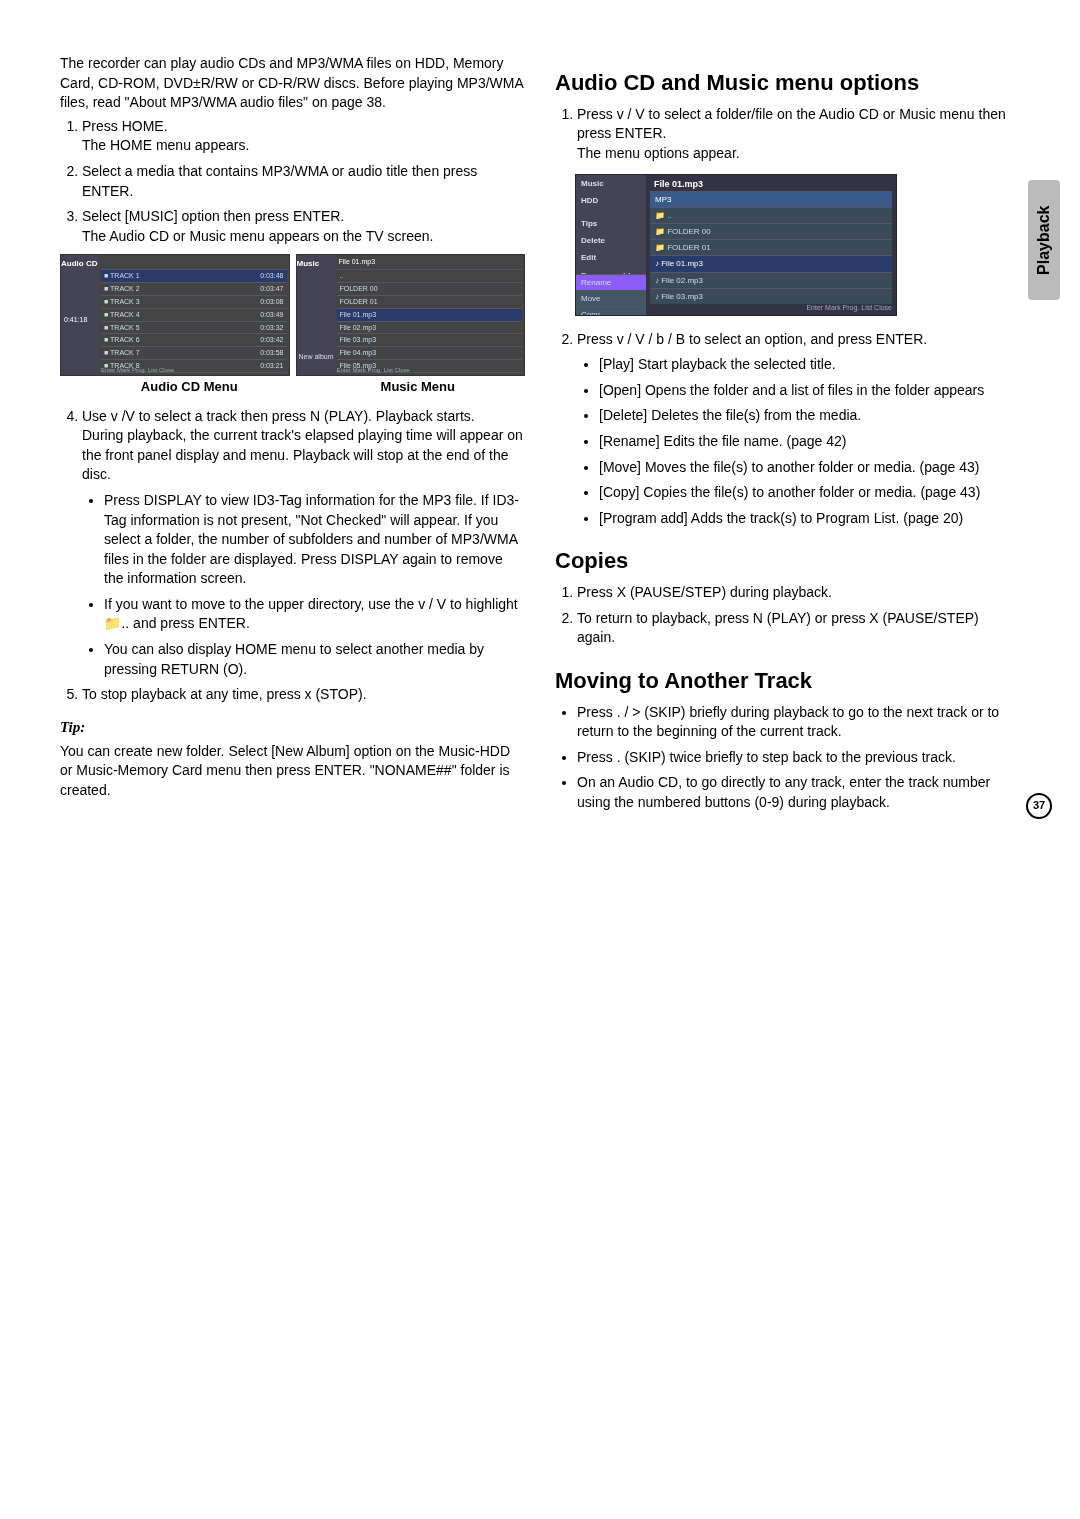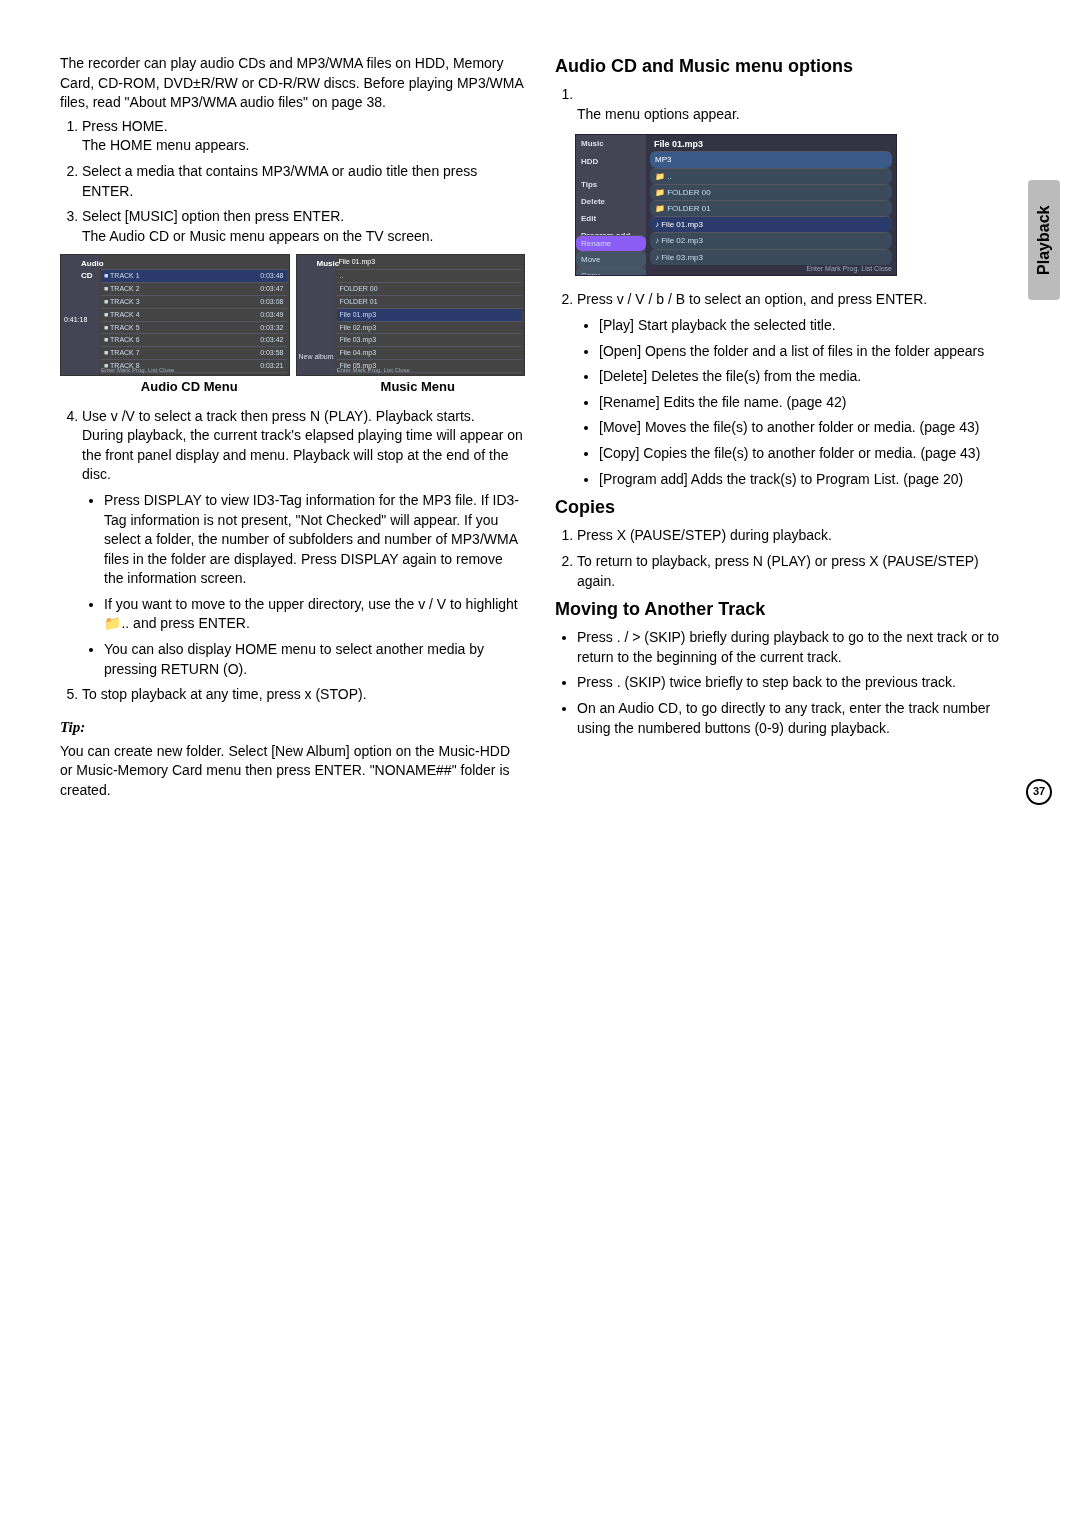--- a/index.html
+++ b/index.html
@@ -1,44 +1,44 @@
 <!DOCTYPE html>
 <html><head>
 <meta charset="utf-8">
 <style>
 body { font-family: Arial, Helvetica, sans-serif; font-size: 14px; line-height: 1.4; color: #000; background: #fff; margin: 0; padding: 50px 60px 60px 60px; width: 1080px; box-sizing: border-box; position: relative; }
 .page { display: flex; gap: 30px; }
 .col { flex: 1; }
 h1 { font-size: 26px; font-weight: bold; margin: 0 0 10px 0; line-height: 1.2; }
-h2 { font-size: 18px; font-weight: bold; margin: 4px 0 6px 0; }
+h2 { font-size: 22px; font-weight: bold; margin: 18px 0 6px 0; }
 h3 { font-size: 15px; font-weight: bold; font-style: italic; margin: 12px 0 4px 0; font-family: Georgia, serif; }
 p { margin: 4px 0; }
 ol { margin: 4px 0; padding-left: 22px; }
 ol li { margin-bottom: 6px; }
 ul { margin: 4px 0; padding-left: 22px; list-style-type: disc; }
 ul li { margin-bottom: 6px; }
 .indent { margin-left: 22px; }
 .img-pair { display: flex; gap: 6px; margin: 8px 0 2px 0; }
 .img-box { flex: 1; background: #444; height: 120px; border: 1px solid #333; position: relative; overflow: hidden; }
 .img-label-row { display: flex; gap: 14px; margin-bottom: 10px; }
 .img-label { flex: 1; text-align: center; font-weight: bold; font-size: 13px; }
 .side-tab { position: absolute; right: 20px; top: 180px; width: 32px; height: 120px; background: #bbb; border-radius: 4px; display: flex; align-items: center; justify-content: center; }
 .side-tab span { transform: rotate(-90deg); font-weight: bold; font-size: 16px; }
 .page-num { position: absolute; right: 28px; bottom: 60px; border: 2px solid #000; border-radius: 50%; width: 22px; height: 22px; display: flex; align-items: center; justify-content: center; font-size: 11px; font-weight: bold; text-align: center; }
 .menu-img { width: 320px; height: 140px; background: #334; border:1px solid #223; margin: 10px 0 14px 20px; position: relative; overflow: hidden; font-size: 8px; color: #cde; }
 .menu-side { position:absolute; left:0; top:0; bottom:0; width:70px; background:#445; }
 .menu-side div { padding:3px 5px; color:#dde; font-weight:bold; }
 .menu-title { position:absolute; left:78px; top:3px; color:#fff; font-size:9px; font-weight:bold; }
 .menu-rows { position:absolute; left:74px; top:16px; right:4px; }
-.menu-rows div { padding:2px 5px; border-top:1px solid #556; background:#3a4a5a;border-radius:6px; }
+.menu-rows div { padding:2px 5px; border-top:1px solid #556; background:#3a4a5a; }
 .menu-rows .sel { background:#2a3a6a; color:#fff; }
 .menu-rows .hl { background:#294a8a; }
 .menu-footer { position:absolute; left:74px; right:4px; bottom:2px; font-size:7px; color:#9ab; text-align:right; }
 .small-screen { font-size:7px; color:#cde; }
-.small-screen .hdr { position:absolute; left:20px; top:3px; color:#fff; font-weight:bold; font-size:8px; }
+.small-screen .hdr { position:absolute; left:0; top:3px; color:#fff; font-weight:bold; font-size:8px; }
 .small-screen .side { position:absolute; left:0; top:0; bottom:0; width:38px; background:#445; }
 .small-screen .rows { position:absolute; left:40px; top:14px; right:2px; }
 .small-screen .rows div { padding:1px 3px; border-top:1px solid #556; display:flex; justify-content:space-between; }
 .small-screen .rows .sel { background:#2a3a6a; }
 .small-screen .ftr { position:absolute; bottom:1px; left:40px; right:2px; font-size:6px; color:#9ab; }
 </style>
 </head>
 <body>
 
 <div class="side-tab">
@@ -150,21 +150,21 @@
     </ol>
 
     <h3>Tip:</h3>
     <p>You can create new folder. Select [New Album] option on the Music-HDD or Music-Memory Card menu then press ENTER. "NONAME##" folder is created.</p>
   </div>
 
   <div class="col">
     <h2>Audio CD and Music menu options</h2>
     <ol>
       <li>
-        <br>
+        <span>Press v / V to select a folder/file on the Audio CD or Music menu then press ENTER.</span><br>
         <span>The menu options appear.</span>
       </li>
     </ol>
 
     <div class="menu-img">
       <div class="menu-side" id="menu-side">
           <div>Music</div>
           <div>HDD</div>
           <div></div>
           <div>Tips</div>

